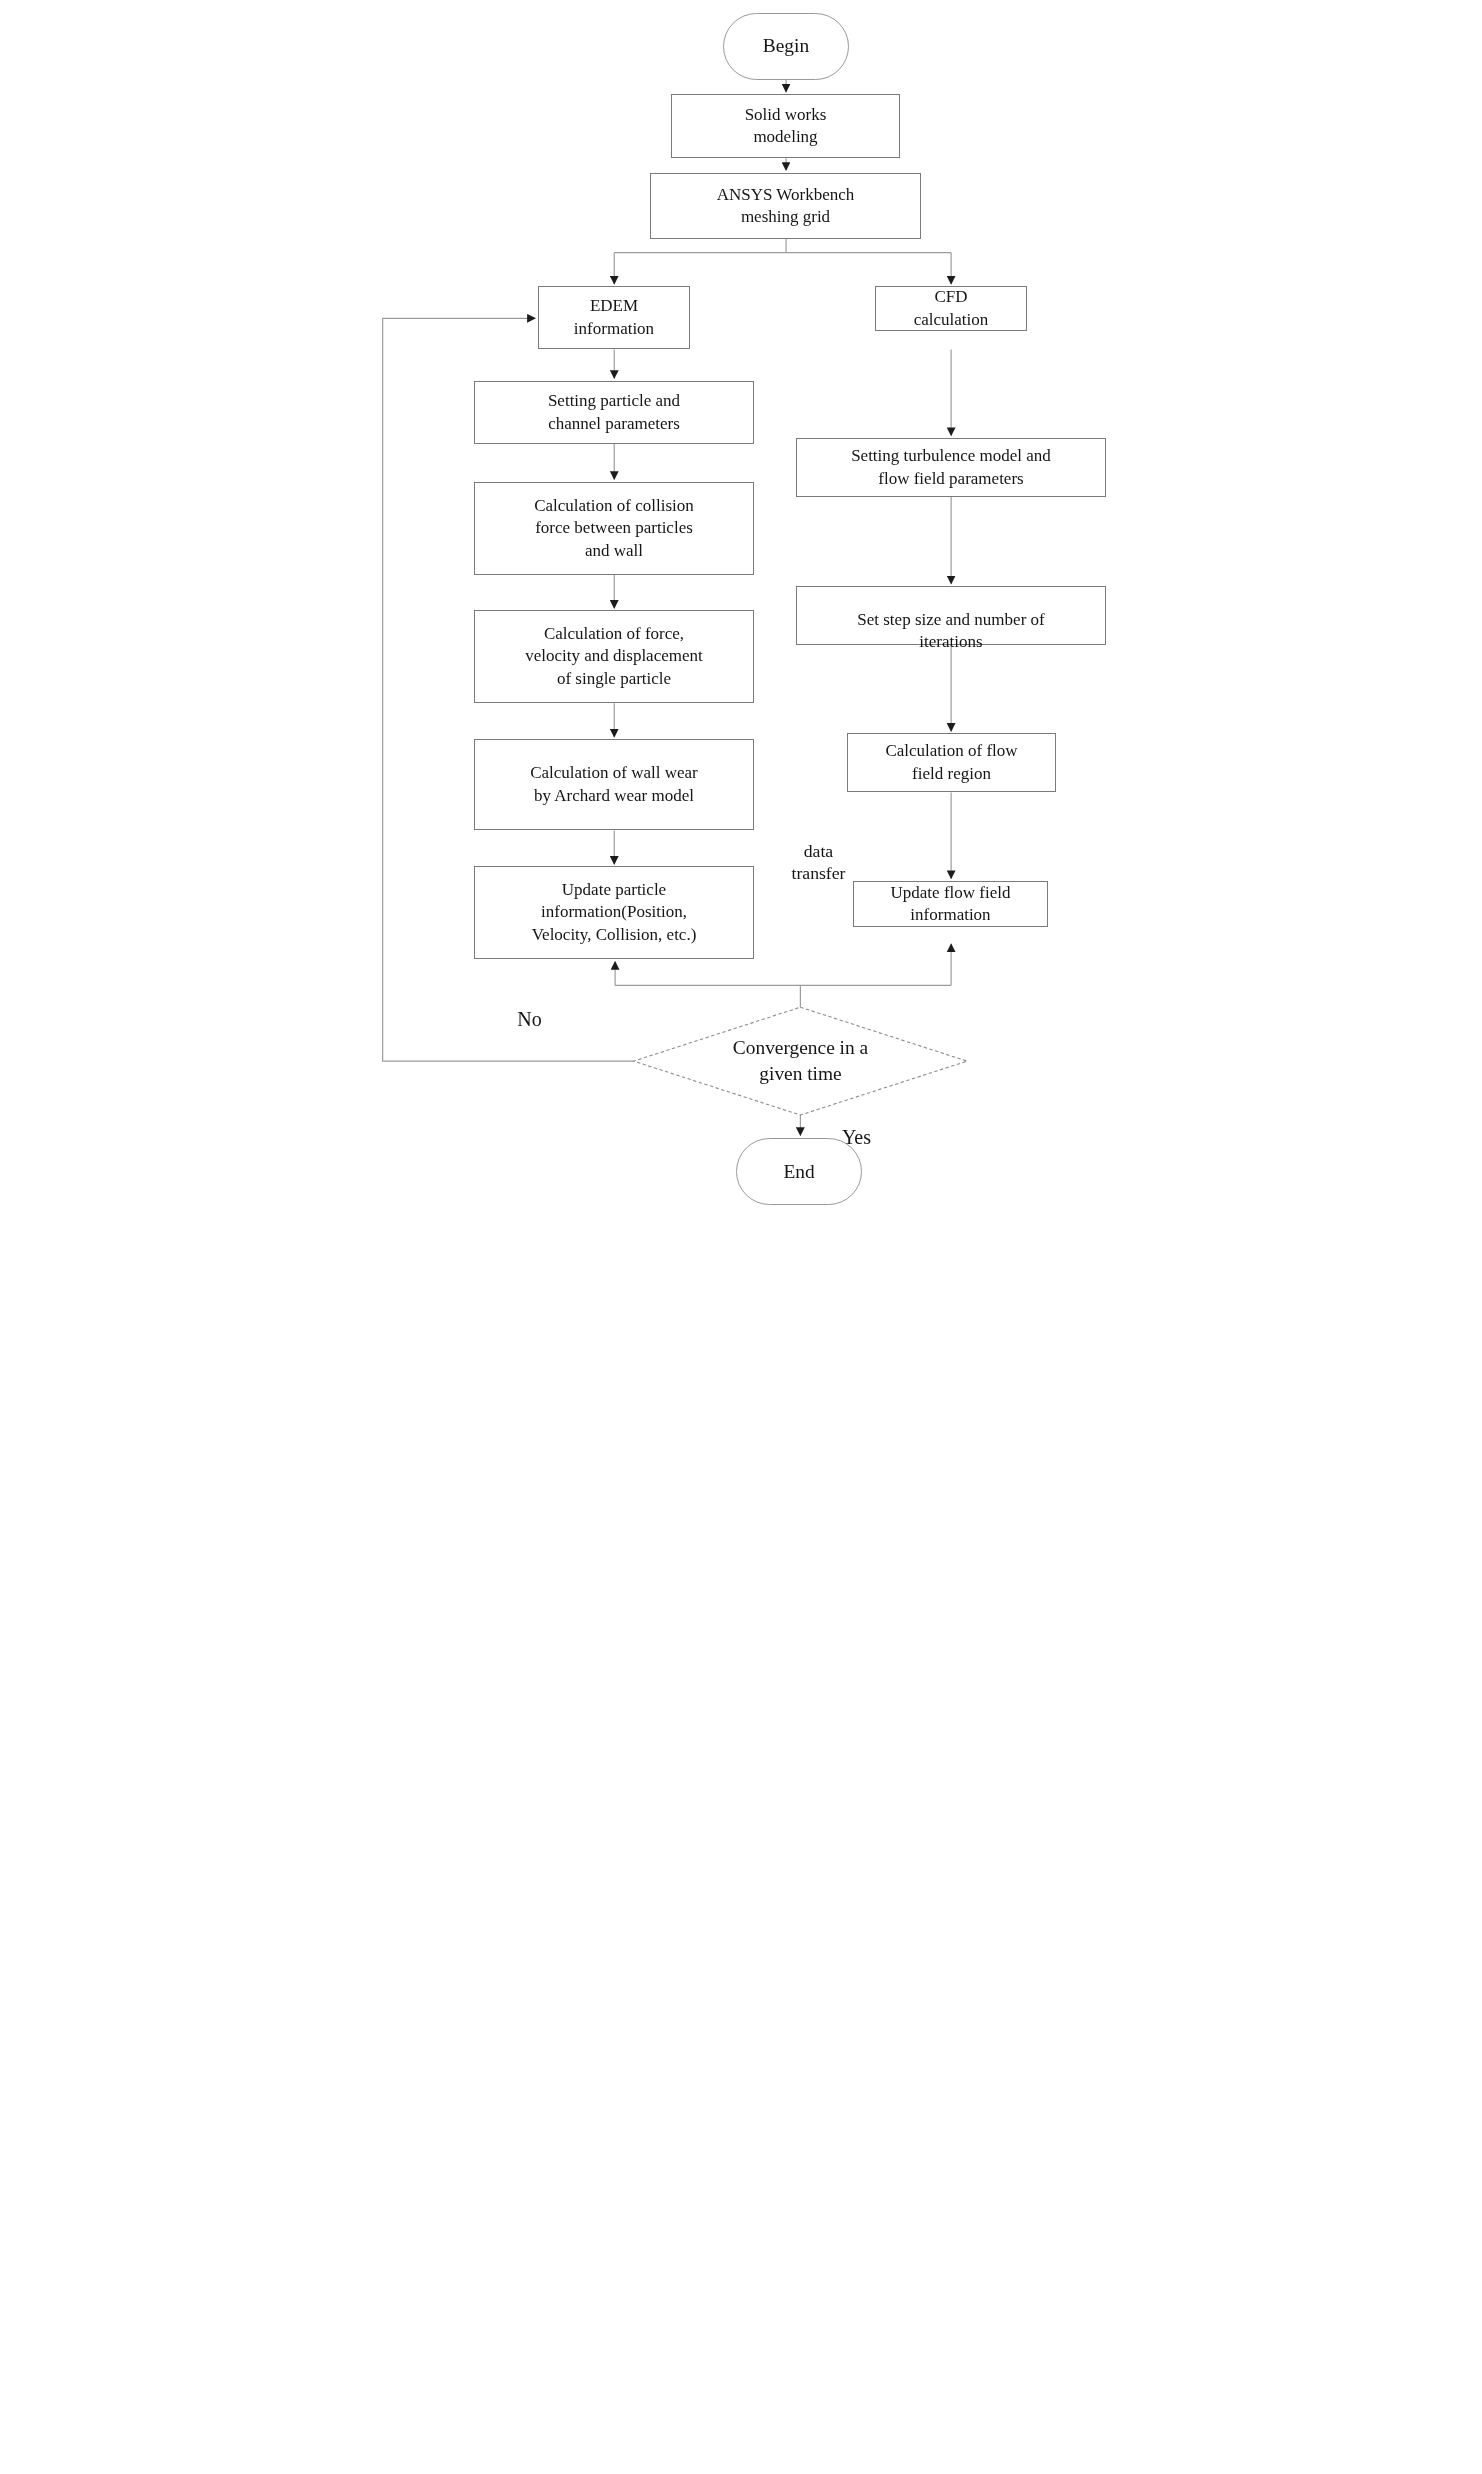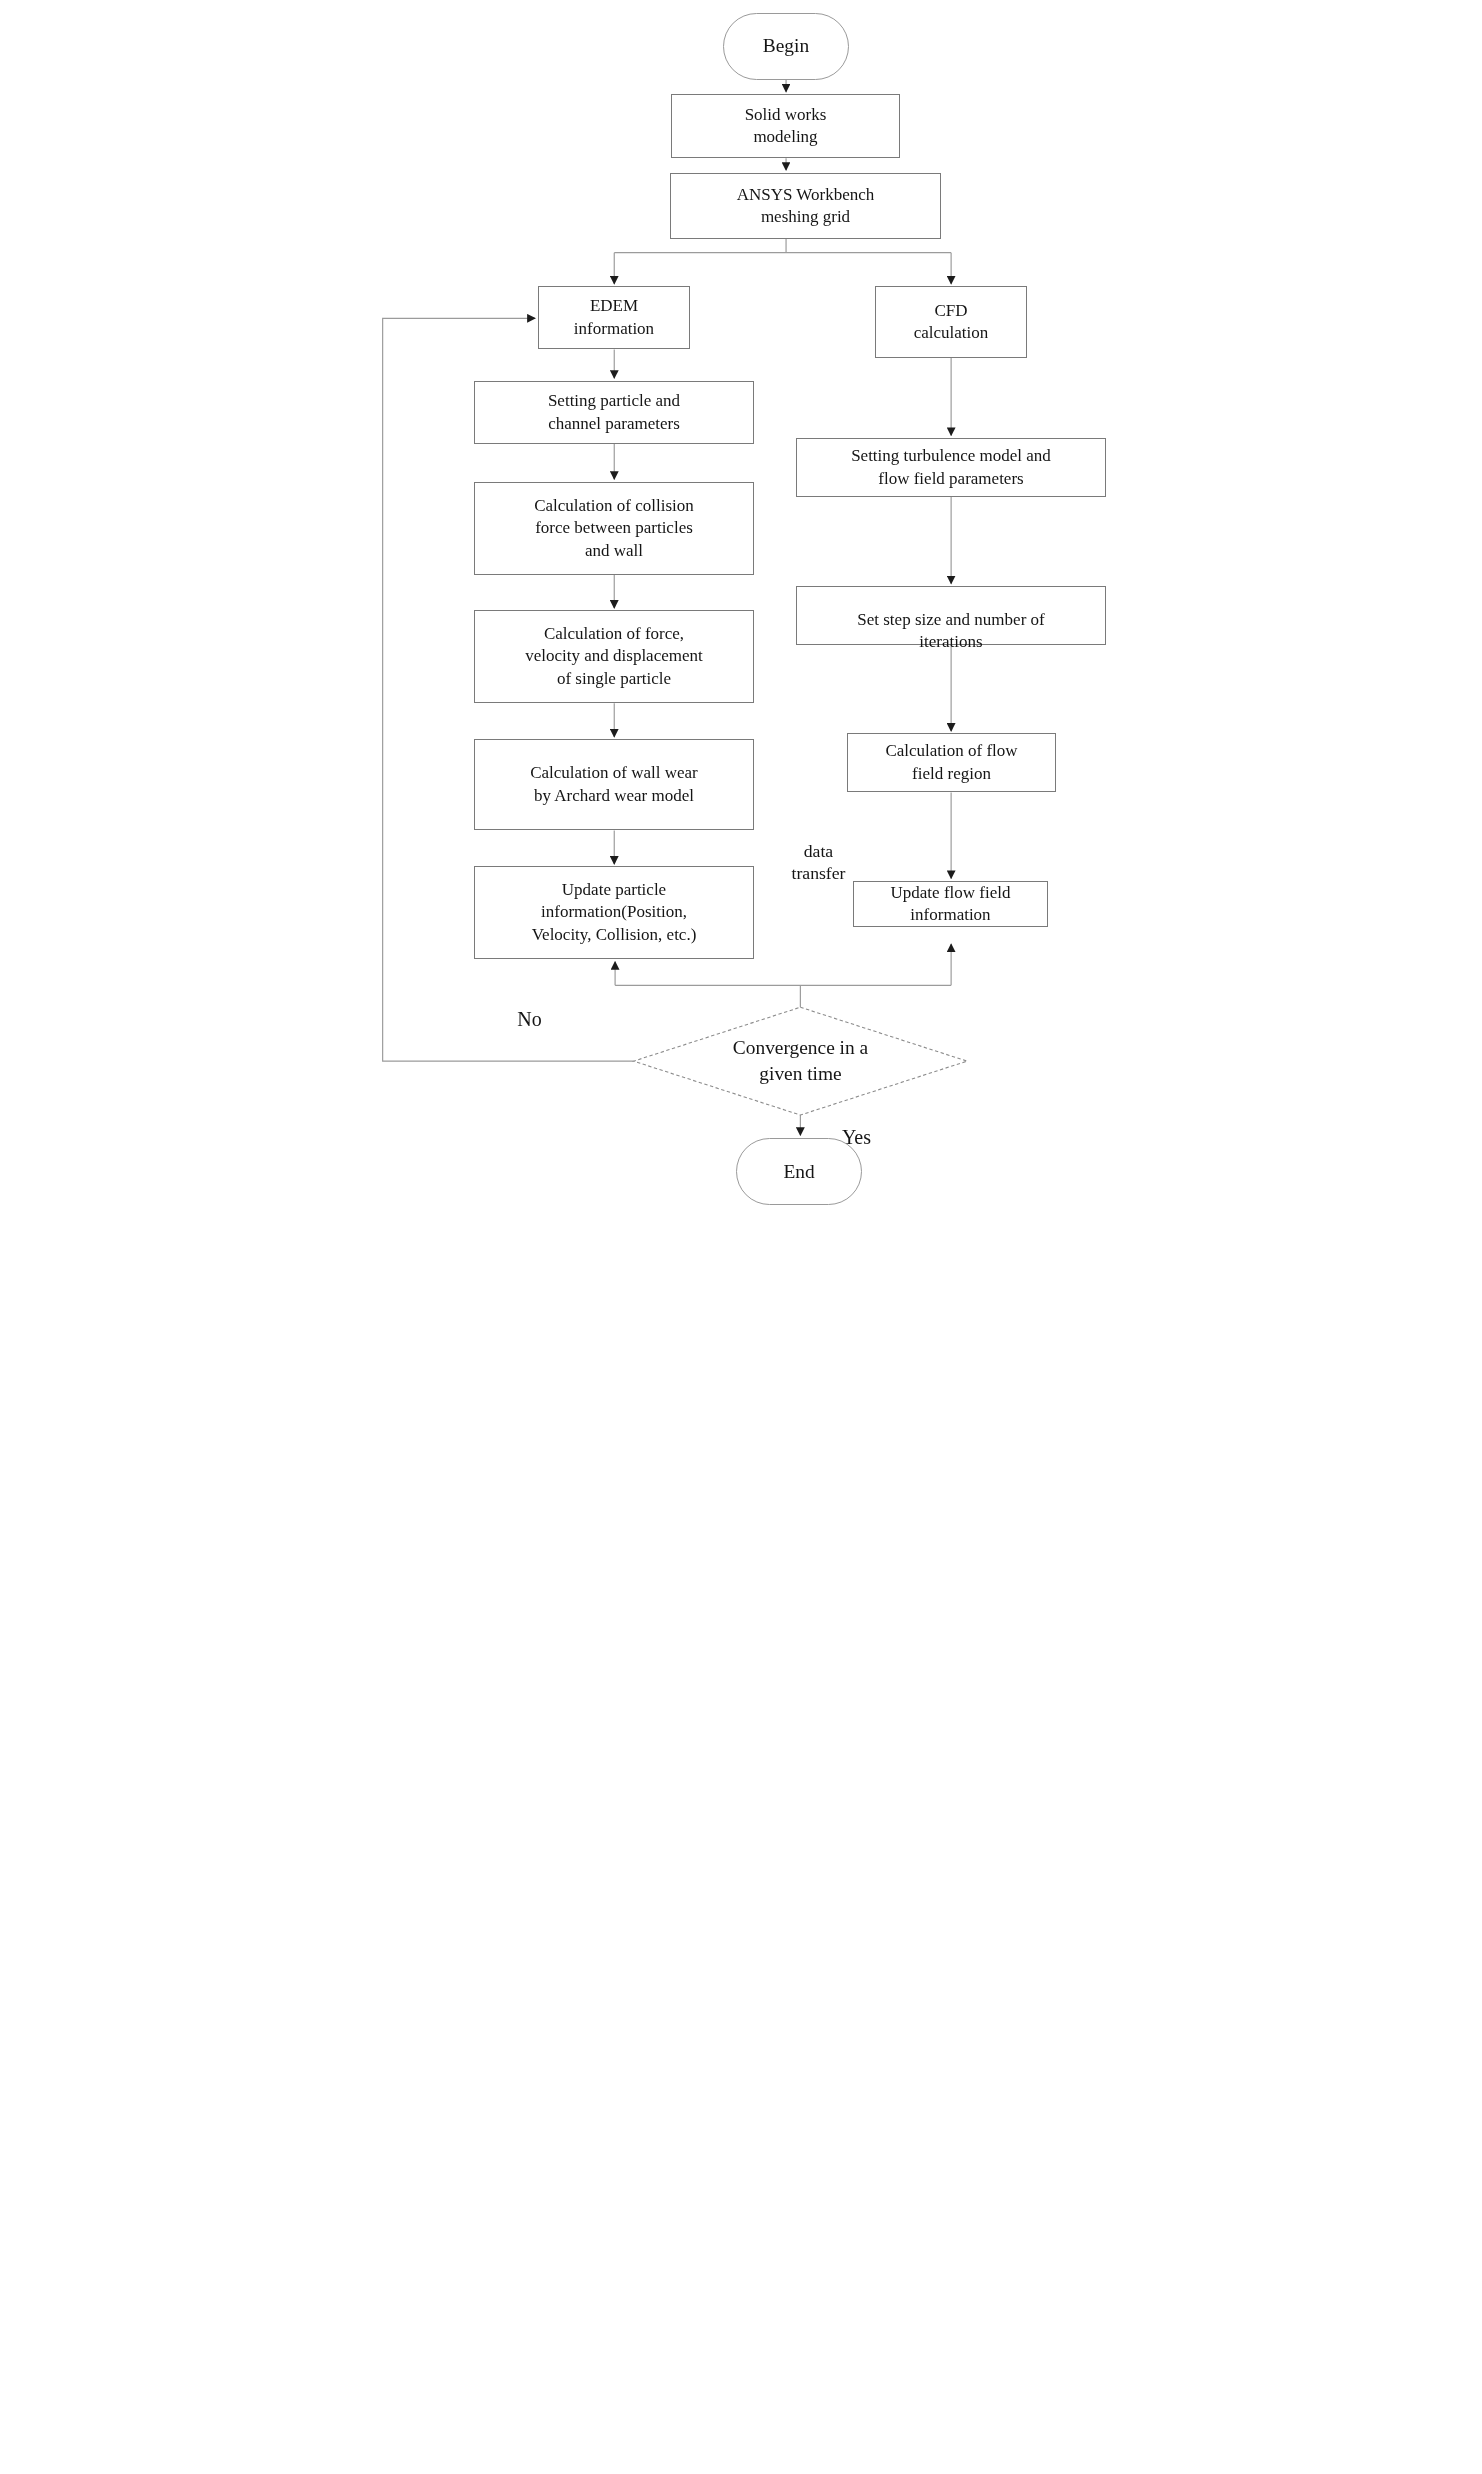--- a/index.html
+++ b/index.html
@@ -32,23 +32,23 @@
   }
   .edge-label{
     position:absolute;
     background:transparent;
     font-size:20px;line-height:1.25;
     text-align:center;
   }
   
   .n-begin{left:353px;top:12.6px;width:126px;height:67px;}
   .n-solidworks{left:301px;top:94px;width:229px;height:64px;}
-  .n-ansys{left:280px;top:173px;width:271px;height:66px;margin-left:20px;}
+  .n-ansys{left:280px;top:173px;width:271px;height:66px;}
   .n-edem{left:168px;top:286px;width:152px;height:63px;}
-  .n-cfd{left:505px;top:286px;width:152px;height:72px;}
+  .n-cfd{left:505px;top:286px;width:152px;height:45px;}
   .n-setting-particle{left:104px;top:381px;width:280px;height:63px;}
   .n-collision{left:104px;top:482px;width:280px;height:93px;}
   .n-force-velocity{left:104px;top:610px;width:280px;height:93px;}
   .n-archard{left:104px;top:739px;width:280px;height:91px;}
   .n-update-particle{left:104px;top:866px;width:280px;height:93px;}
   .n-setting-turbulence{left:426px;top:438px;width:310px;height:59px;}
   .n-set-step{left:426px;top:586px;width:310px;height:59px;}
   .n-calc-flow{left:477px;top:733px;width:209px;height:59px;}
   .n-update-flow{left:483px;top:881px;width:195px;height:46px;}
   .n-convergence{left:304px;top:1010px;width:253px;height:101px;}

